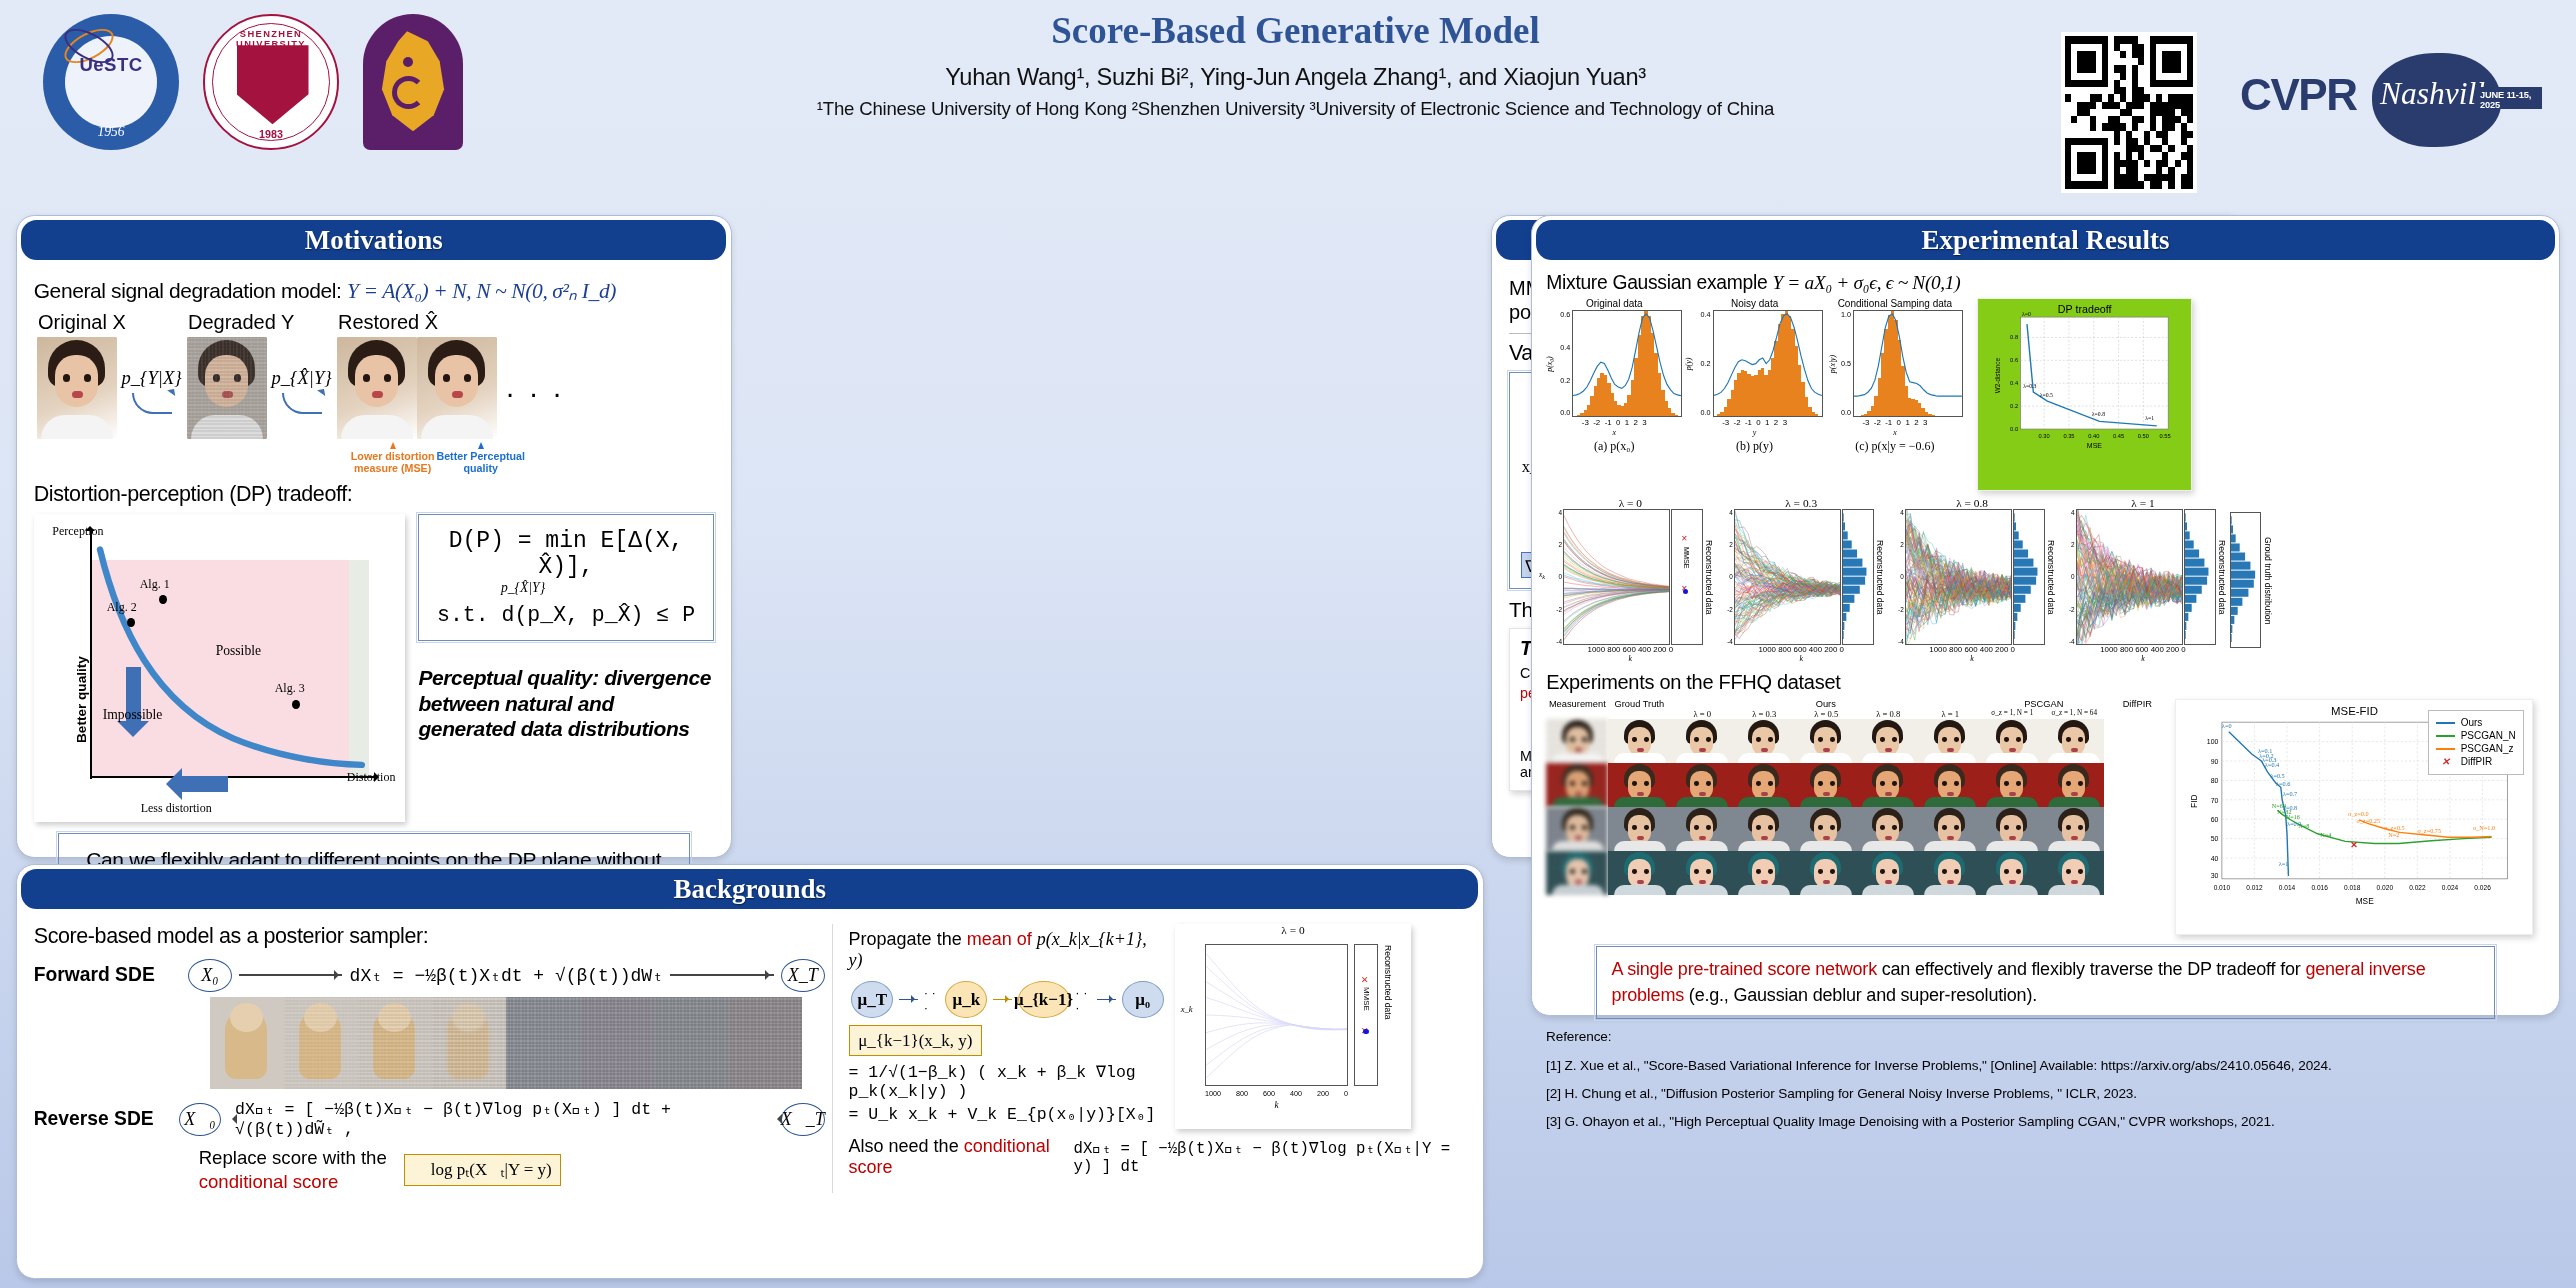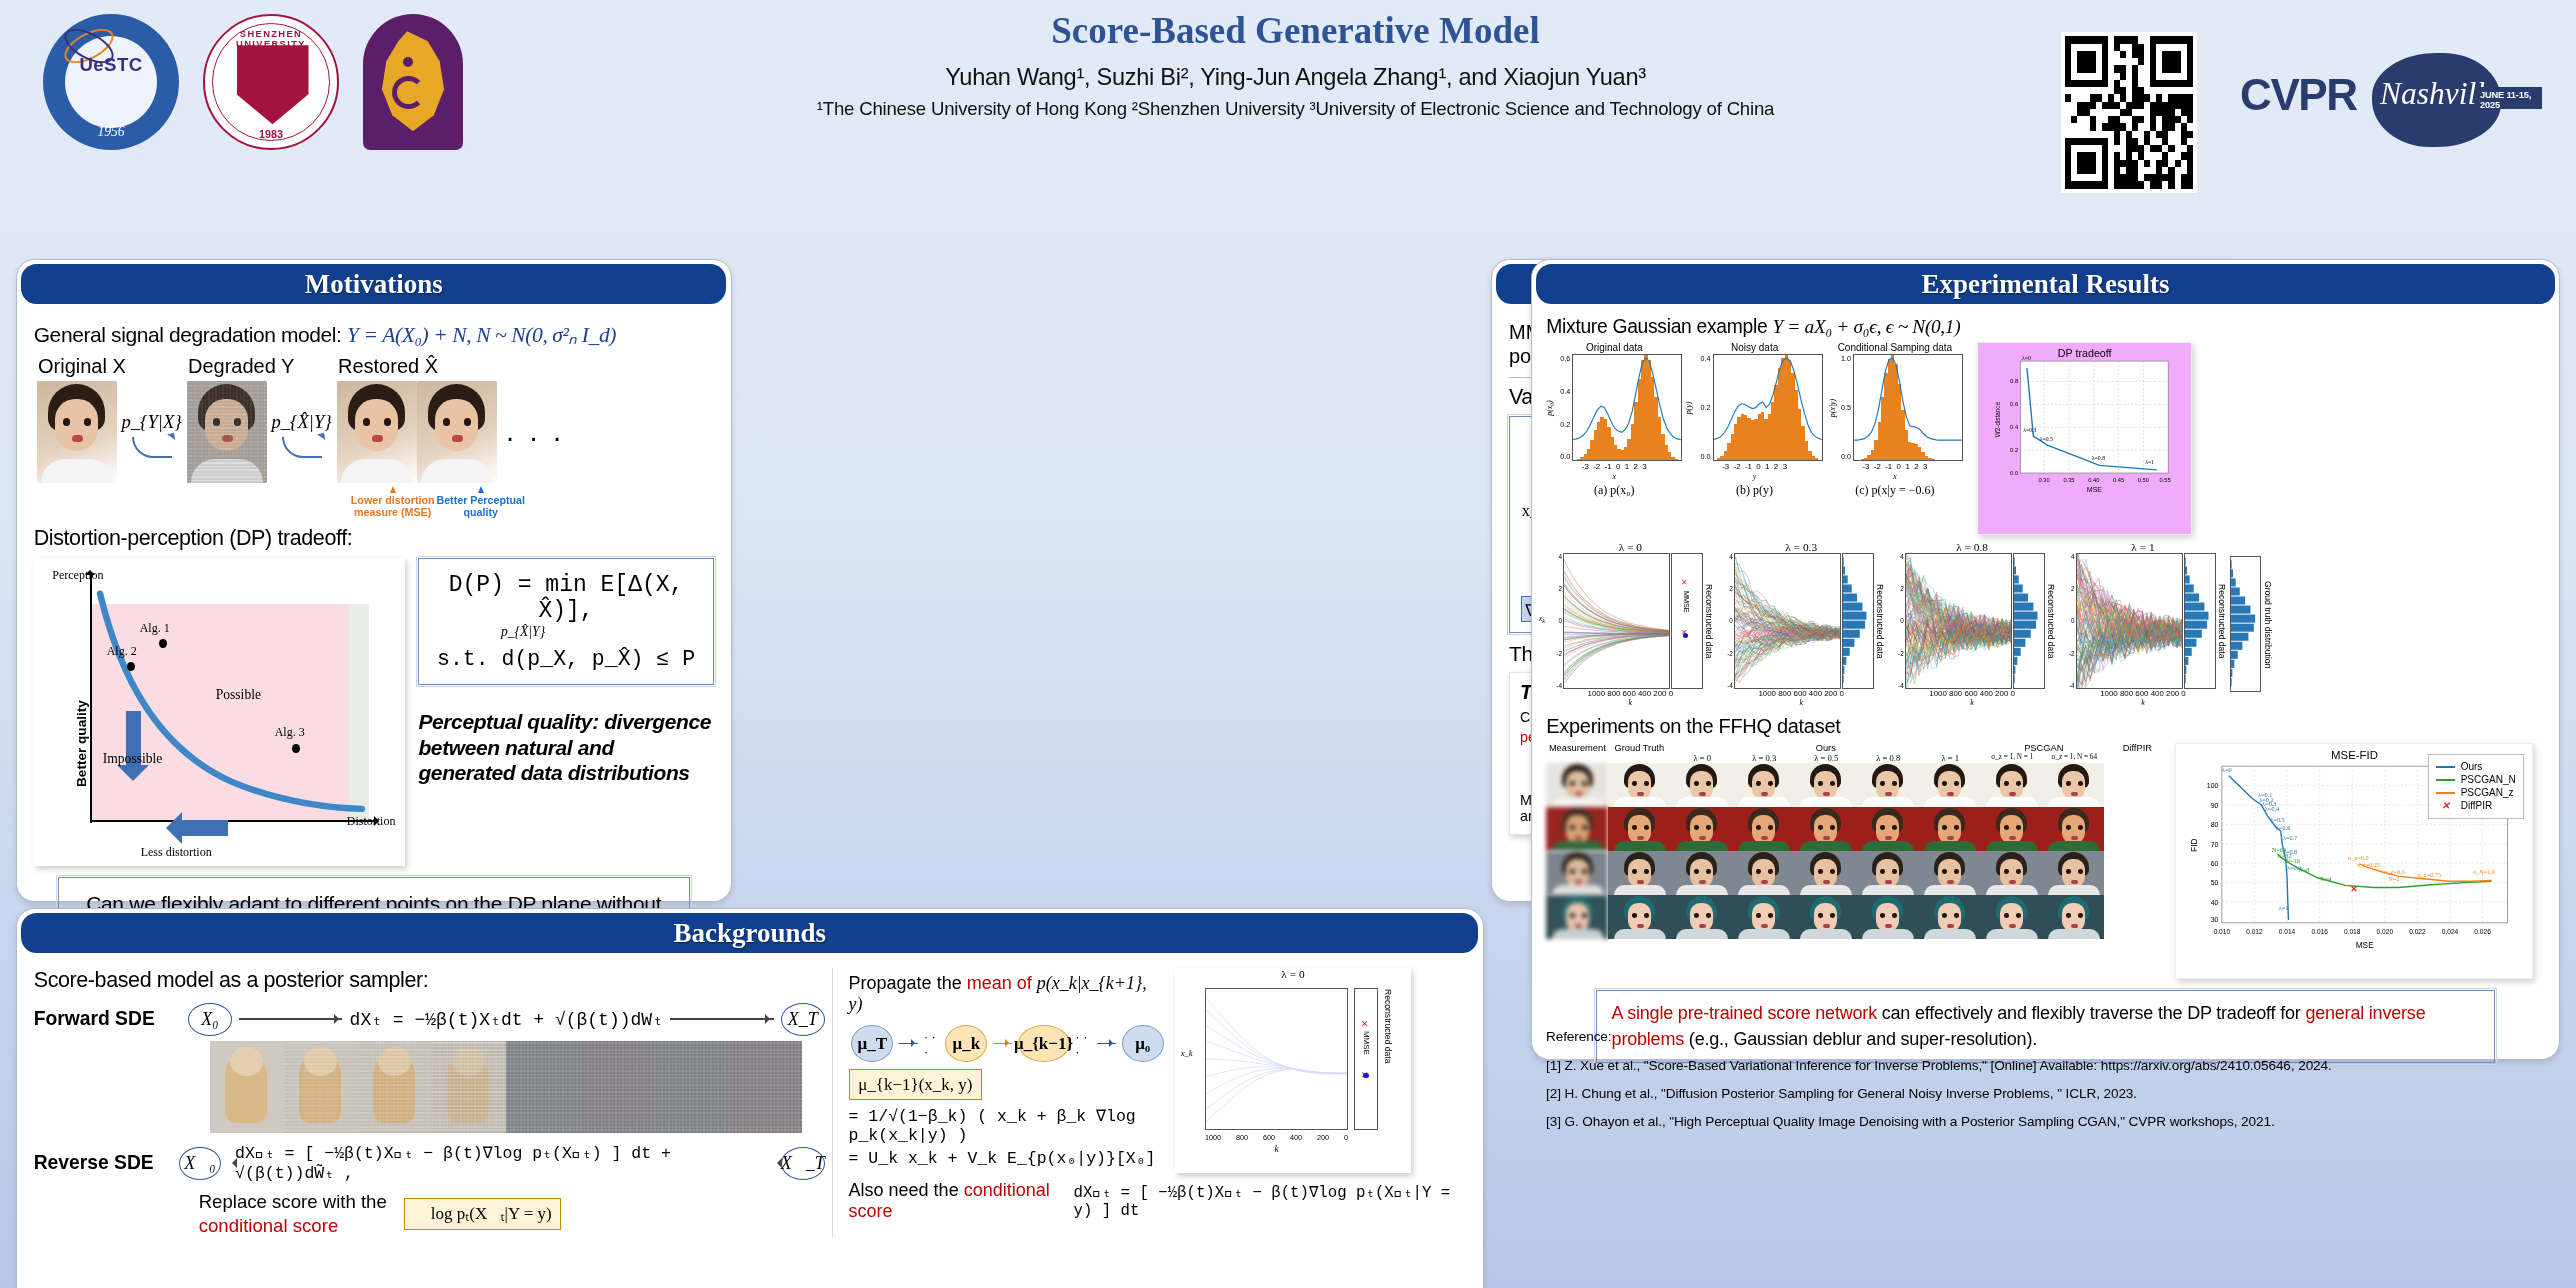--- a/index.html
+++ b/index.html
@@ -55,21 +55,21 @@
 
   .cvpr { position:absolute; left:2240px; top:50px; width:301px; height:100px; }
   .cvpr-text { font-family:"Liberation Sans", sans-serif; font-weight:700; font-size:44px; color:#2a3c6e; letter-spacing:-1.4px; position:absolute; left:0; top:20px;}
   .cvpr-guitar { position:absolute; left:132px; top:2.9px; width:129px; height:94px; background:#2a3c6e;
       border-radius:50% 45% 50% 45%/46% 50% 46% 50%; }
   .cvpr-nash { position:absolute; left:140px; top:26px; font-family:"Liberation Serif",serif; font-style:italic; font-size:31.5px; color:#fff; }
   .cvpr-neck { position:absolute; left:236px; top:37px; width:66px; height:21.5px; background:#2a3c6e; }
   .cvpr-date { position:absolute; left:240px; top:40px; font-size:9.3px; font-weight:700; color:#fff; letter-spacing:-0.2px;}
 
   
-  .panel { position:absolute; background:#fff; border:1.4px solid #aebcd6; border-radius:18.6px; box-shadow:0 2.1px 6.4px rgba(0,0,0,.13);margin-top:44px; }
+  .panel { position:absolute; background:#fff; border:1.4px solid #aebcd6; border-radius:18.6px; box-shadow:0 2.1px 6.4px rgba(0,0,0,.13); }
   .panel-head {
     background:#12408f; color:#fff; border-radius:15.7px; margin:4.3px; height:40px;
     display:flex; align-items:center; justify-content:center;
     font-family:"Liberation Serif", serif; font-weight:700; font-size:27px;
     text-shadow:0.7px 0.7px 1.4px rgba(0,0,0,.55);
   }
   .panel-body { padding:10px 17px; }
 
   h3.sec { font-size:21.5px; font-weight:400; letter-spacing:-0.4px; margin-bottom:5.7px; }
   .mathblue { color:#1b3f94; font-family:"Liberation Serif", serif; font-style:italic; }
@@ -185,21 +185,21 @@
   .mix-title { font-size:19.3px; letter-spacing:-0.3px; }
   .hist-row { display:flex; gap:4.3px; }
   .hist { width:136px; }
   .hist-t { text-align:center; font-size:10px; margin-bottom:1.4px; }
   .hist-plot { height:107px; border:0.7px solid #555; position:relative; background:#fff; overflow:hidden; }
   .hbars { position:absolute; left:0; bottom:0; width:100%; height:100%; display:flex; align-items:flex-end; }
   .hbars i { flex:1; background:#e8821e; }
   .hline-curve { position:absolute; inset:0; }
   .hist-x { text-align:center; font-size:7.9px; margin-top:0.7px; }
   .hist-cap { text-align:center; font-family:"Liberation Serif",serif; font-size:12px; margin-top:2.1px; }
-  .dpbox { width:215px; height:193px; background:#f0abfc; box-shadow:2.1px 2.9px 6.4px rgba(0,0,0,.18); border:0.7px solid #eee; position:relative; }
+  .dpbox { width:215px; height:193px; background:#84cc16; box-shadow:2.1px 2.9px 6.4px rgba(0,0,0,.18); border:0.7px solid #eee; position:relative; }
 
   .lamrow { display:flex; align-items:flex-start; gap:2.9px; margin-top:5.7px; }
   .lamcell { width:168px; }
   .lam-t { text-align:center; font-size:11.4px; font-family:"Liberation Serif",serif; }
   .lam-plot { height:136px; border:0.7px solid #555; position:relative; overflow:hidden; background:#fff;}
   .lam-x { text-align:center; font-size:7.9px; }
   .sidebox { width:31.5px; height:136px; border:0.7px solid #555; position:relative; background:#fff;}
   .vlabel { writing-mode:vertical-rl; font-size:8.6px; text-align:center; height:136px; }
 
   .ffhq-title { font-size:20px; margin:8.6px 0 4.3px; letter-spacing:-0.3px;}

